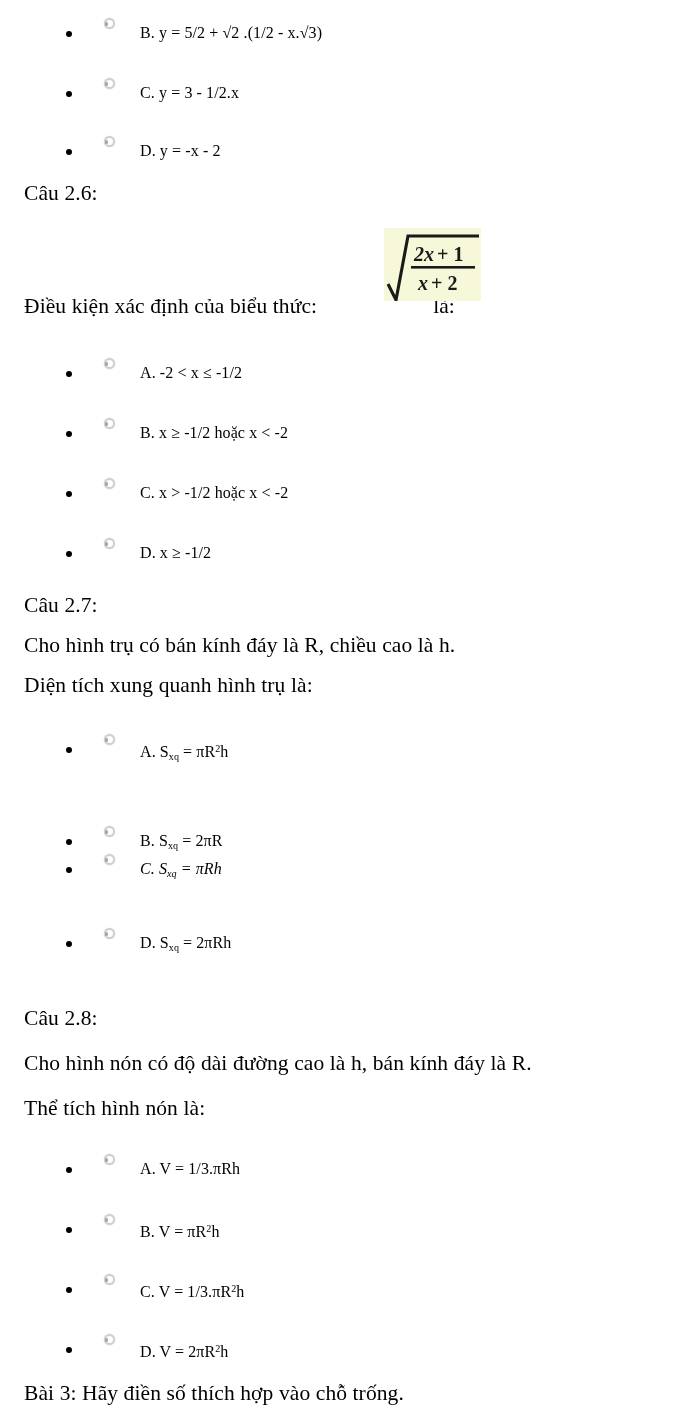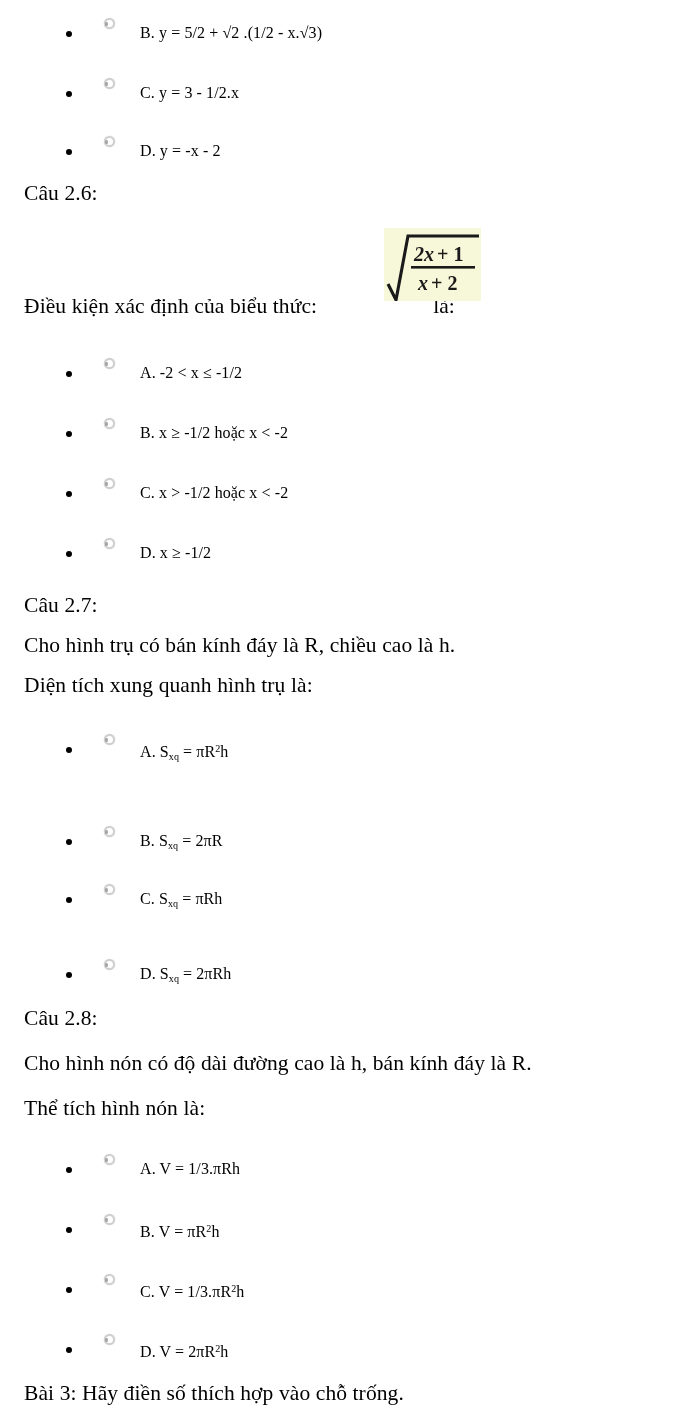--- a/index.html
+++ b/index.html
@@ -183,26 +183,26 @@
   <div class="opt" style="top:728px;">
     <span class="bullet"></span>
     <span class="radio"></span>
     <span class="opt-text"><span>A. S</span><sub>xq</sub><span> = πR</span><sup>2</sup><span>h</span></span>
   </div>
   <div class="opt" style="top:820px;padding-left:30px;">
     <span class="bullet"></span>
     <span class="radio"></span>
     <span class="opt-text"><span>B. S</span><sub>xq</sub><span> = 2πR</span></span>
   </div>
-  <div class="opt" style="top:878px;">
+  <div class="opt" style="top:848px;font-style:italic;">
     <span class="bullet"></span>
     <span class="radio"></span>
     <span class="opt-text"><span>C. S</span><sub>xq</sub><span> = πRh</span></span>
   </div>
-  <div class="opt" style="top:953px;">
+  <div class="opt" style="top:922px;">
     <span class="bullet"></span>
     <span class="radio"></span>
     <span class="opt-text"><span>D. S</span><sub>xq</sub><span> = 2πRh</span></span>
   </div>
 
   <div class="para" style="top:1005px;">Câu 2.8:</div>
   <div class="para" style="top:1095px;">Thể tích hình nón là:</div>
   <div class="para" style="top:1050px;">Cho hình nón có độ dài đường cao là h, bán kính đáy là R.</div>
 
   <div class="opt" style="top:1148px;">

